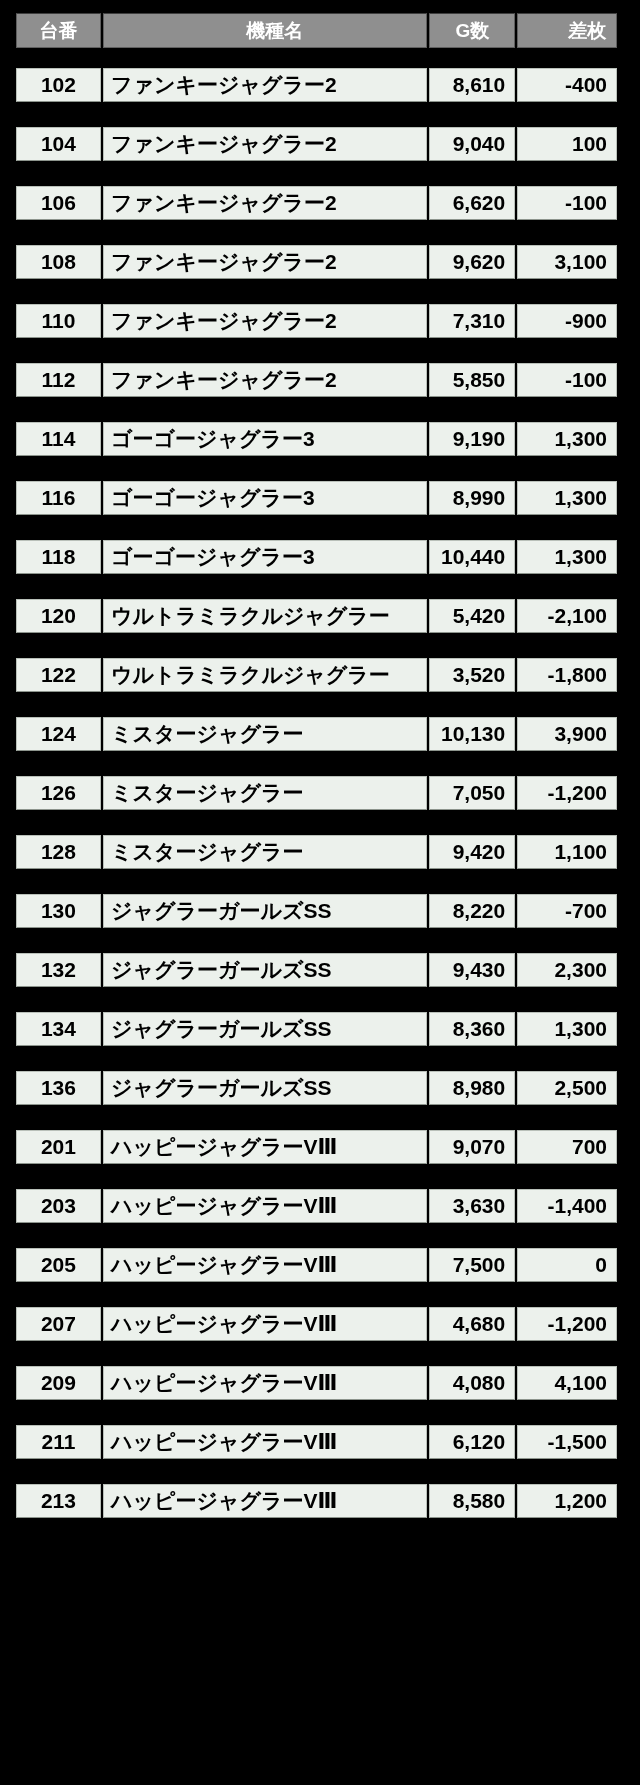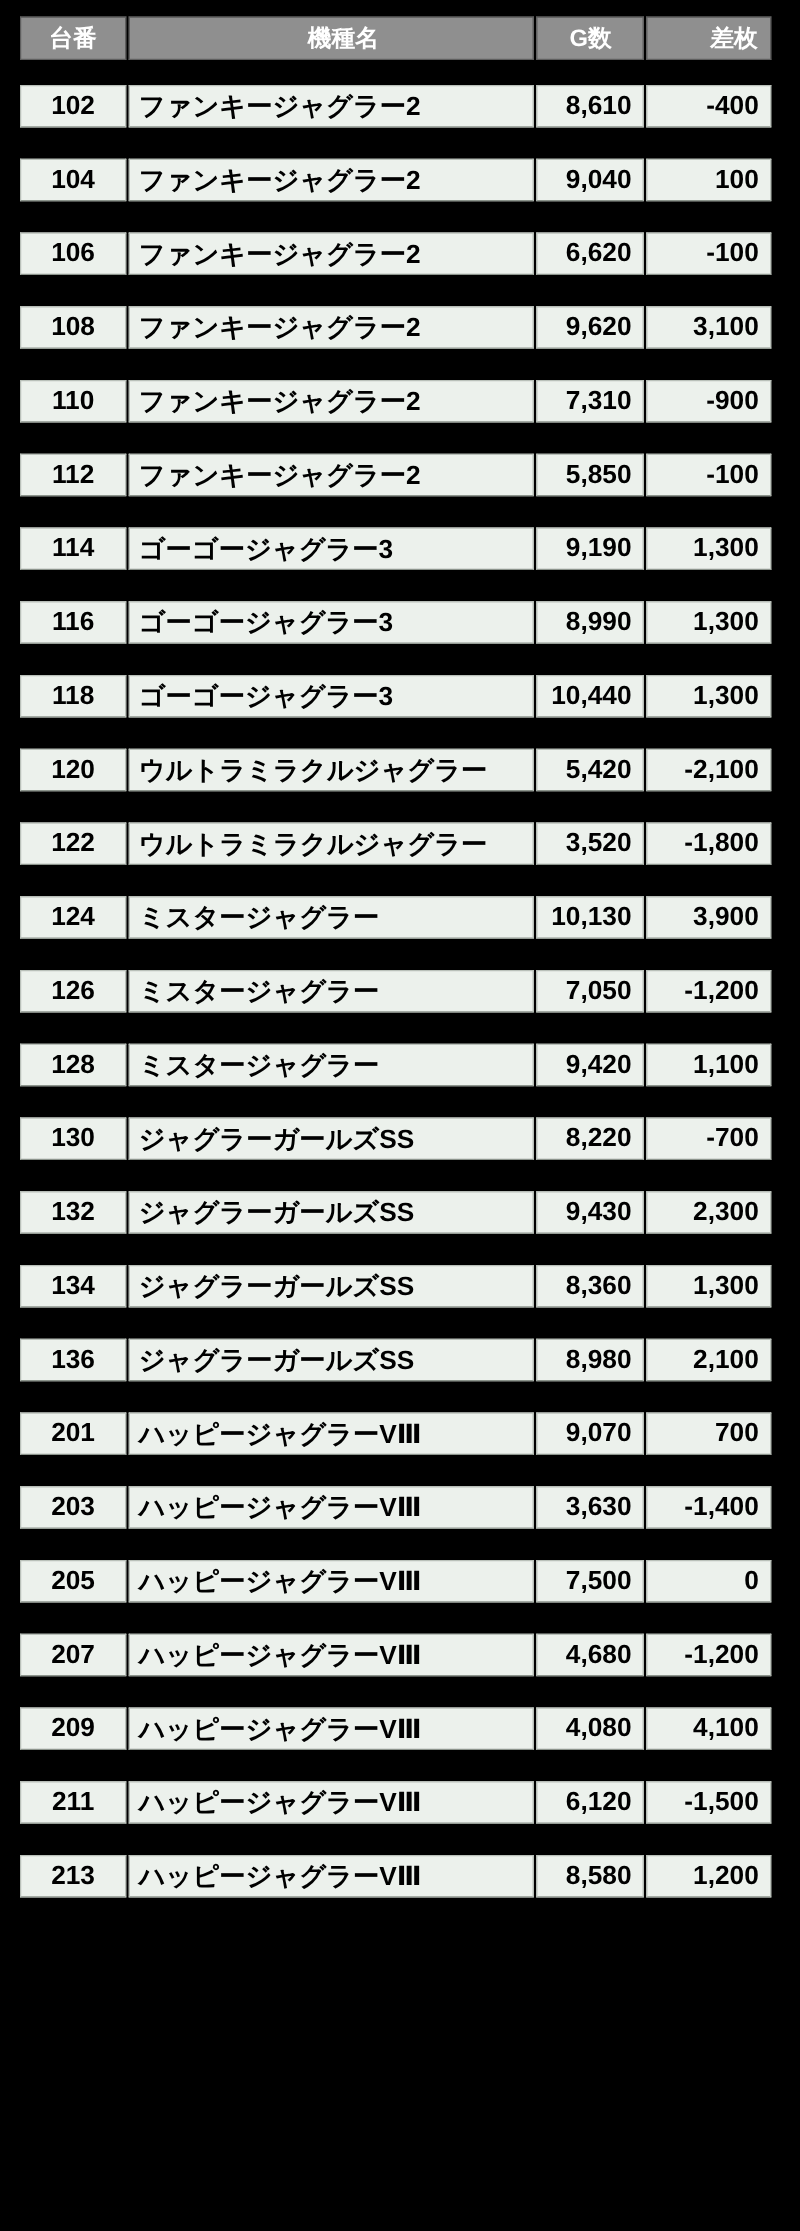--- a/index.html
+++ b/index.html
@@ -193,21 +193,21 @@
     <div class="cell c1 dcell center">134</div>
     <div class="cell c2 dcell left">ジャグラーガールズSS</div>
     <div class="cell c3 dcell right">8,360</div>
     <div class="cell c4 dcell right">1,300</div>
   </div>
 
   <div class="row data">
     <div class="cell c1 dcell center">136</div>
     <div class="cell c2 dcell left">ジャグラーガールズSS</div>
     <div class="cell c3 dcell right">8,980</div>
-    <div class="cell c4 dcell right">2,100</div>
+    <div class="cell c4 dcell right">2,500</div>
   </div>
 
   <div class="row data">
     <div class="cell c1 dcell center">201</div>
     <div class="cell c2 dcell left">ハッピージャグラーVⅢ</div>
     <div class="cell c3 dcell right">9,070</div>
     <div class="cell c4 dcell right">700</div>
   </div>
 
   <div class="row data">

